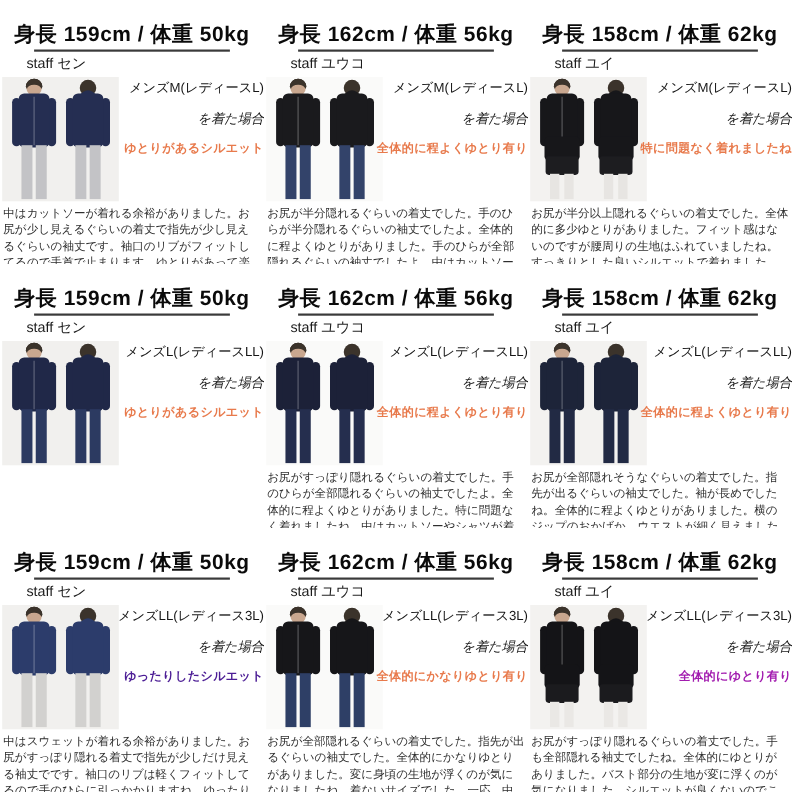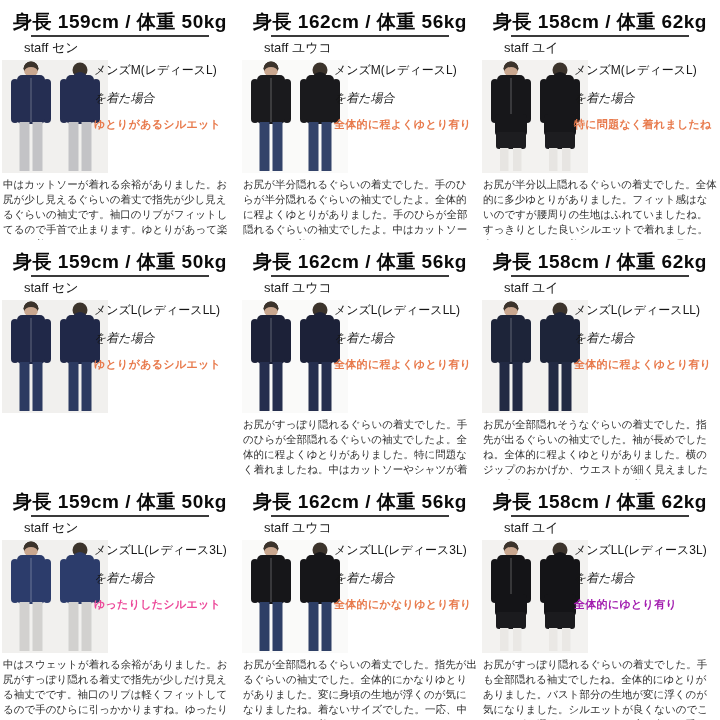--- a/index.html
+++ b/index.html
@@ -1,27 +1,27 @@
 <!DOCTYPE html>
 <html><head>
 <meta charset="utf-8">
 <style>
   html,body{margin:0;padding:0;background:#ffffff;}
   body{width:720px;height:720px;font-family:"Liberation Sans","DejaVu Sans",sans-serif;color:#222;}
   .grid{display:grid;grid-template-columns:repeat(3,240px);grid-auto-rows:240px;width:720px;height:720px;}
-  .card{position:relative;width:240px;height:240px;overflow:hidden;box-sizing:border-box;padding-top:11px;background:#fff;}
+  .card{position:relative;width:240px;height:240px;overflow:hidden;box-sizing:border-box;padding-top:21px;background:#fff;}
   .hdr{margin:0;font-size:19px;line-height:1.15;font-weight:bold;color:#0a0a0a;text-align:center;letter-spacing:.5px;}
   .rule{width:178px;margin:2px auto 0;border-bottom:2px solid #3a3a3a;}
   .staff{font-size:13px;color:#1c1c1c;text-align:left;margin-top:2px;transform:translateX(24px);}
   .body{position:relative;height:113px;margin-top:3px;}
   .photo{position:absolute;left:2px;top:0;width:106px;height:113px;background:var(--pbg,#f2f1ef);}
   .photo svg{display:block;width:100%;height:100%;}
   .photo:not(.shorts) .grp-shorts{display:none;}
   .photo.shorts .grp-pants{display:none;}
-  .info{position:absolute;left:94px;right:0;top:2px;text-align:left;}
+  .info{position:absolute;left:94px;right:0;top:2px;text-align:right;}
   .size{font-size:12px;color:#161616;white-space:nowrap;}
   .wear{font-size:12px;color:#161616;margin-top:11px;font-style:italic;}
   .fit{font-size:11px;margin-top:10px;white-space:nowrap;font-weight:bold;letter-spacing:.3px;}
   .review{font-size:10.5px;line-height:15px;color:#2e2e2e;text-align:left;margin:4px 3px 0 3px;letter-spacing:0;}
 </style>
 </head>
 <body>
 
 <div class="grid" id="grid">
   <section class="card">
@@ -402,21 +402,21 @@
               <rect x="14" y="72" width="30" height="17" rx="3" fill="var(--pants)"></rect>
               <rect x="18" y="88" width="8.5" height="23" fill="var(--legs)"></rect>
               <rect x="31" y="88" width="8.5" height="23" fill="var(--legs)"></rect>
             </g>
           </g>
         </svg>
       </div>
       <div class="info">
         <div class="size">メンズLL(レディース3L)</div>
         <div class="wear">を着た場合</div>
-        <div class="fit" style="color: #ec4899;">ゆったりしたシルエット</div>
+        <div class="fit" style="color: #4c1d95;">ゆったりしたシルエット</div>
       </div>
     </div>
     <p class="review">中はスウェットが着れる余裕がありました。お尻がすっぽり隠れる着丈で指先が少しだけ見える袖丈でです。袖口のリブは軽くフィットしてるので手のひらに引っかかりますね。ゆったりしたシルエットです。</p>
   </section>
 
   <section class="card">
     <h2 class="hdr">身長 162cm / 体重 56kg</h2>
     <div class="rule"></div>
     <div class="staff">staff ユウコ</div>
     <div class="body">

